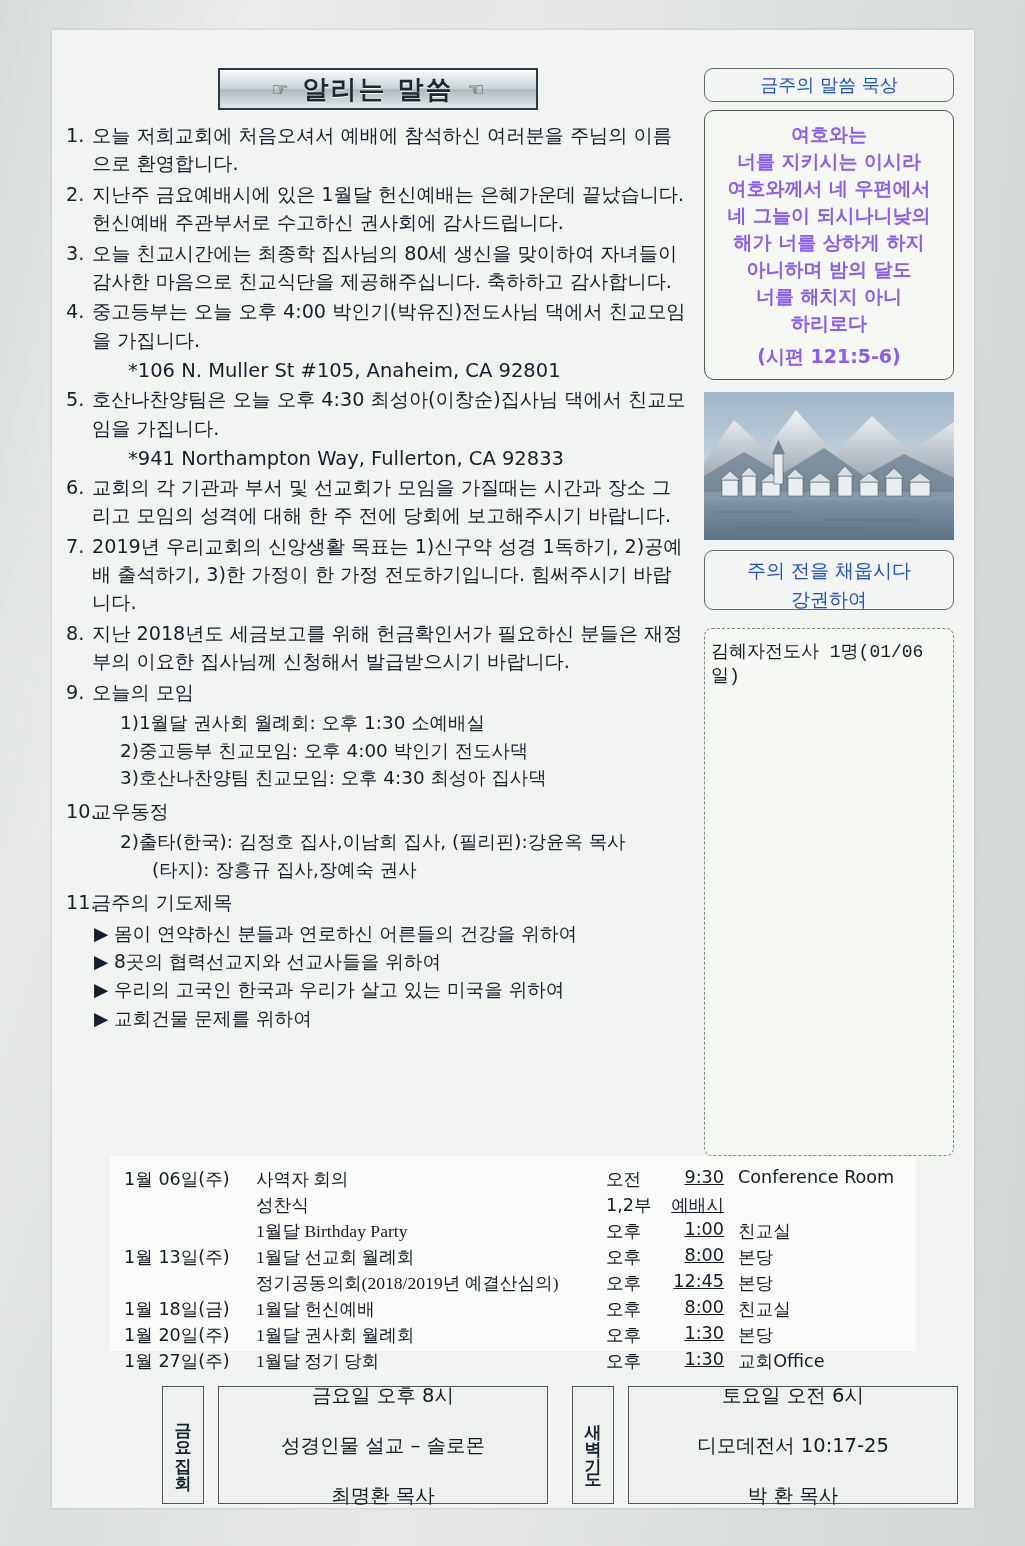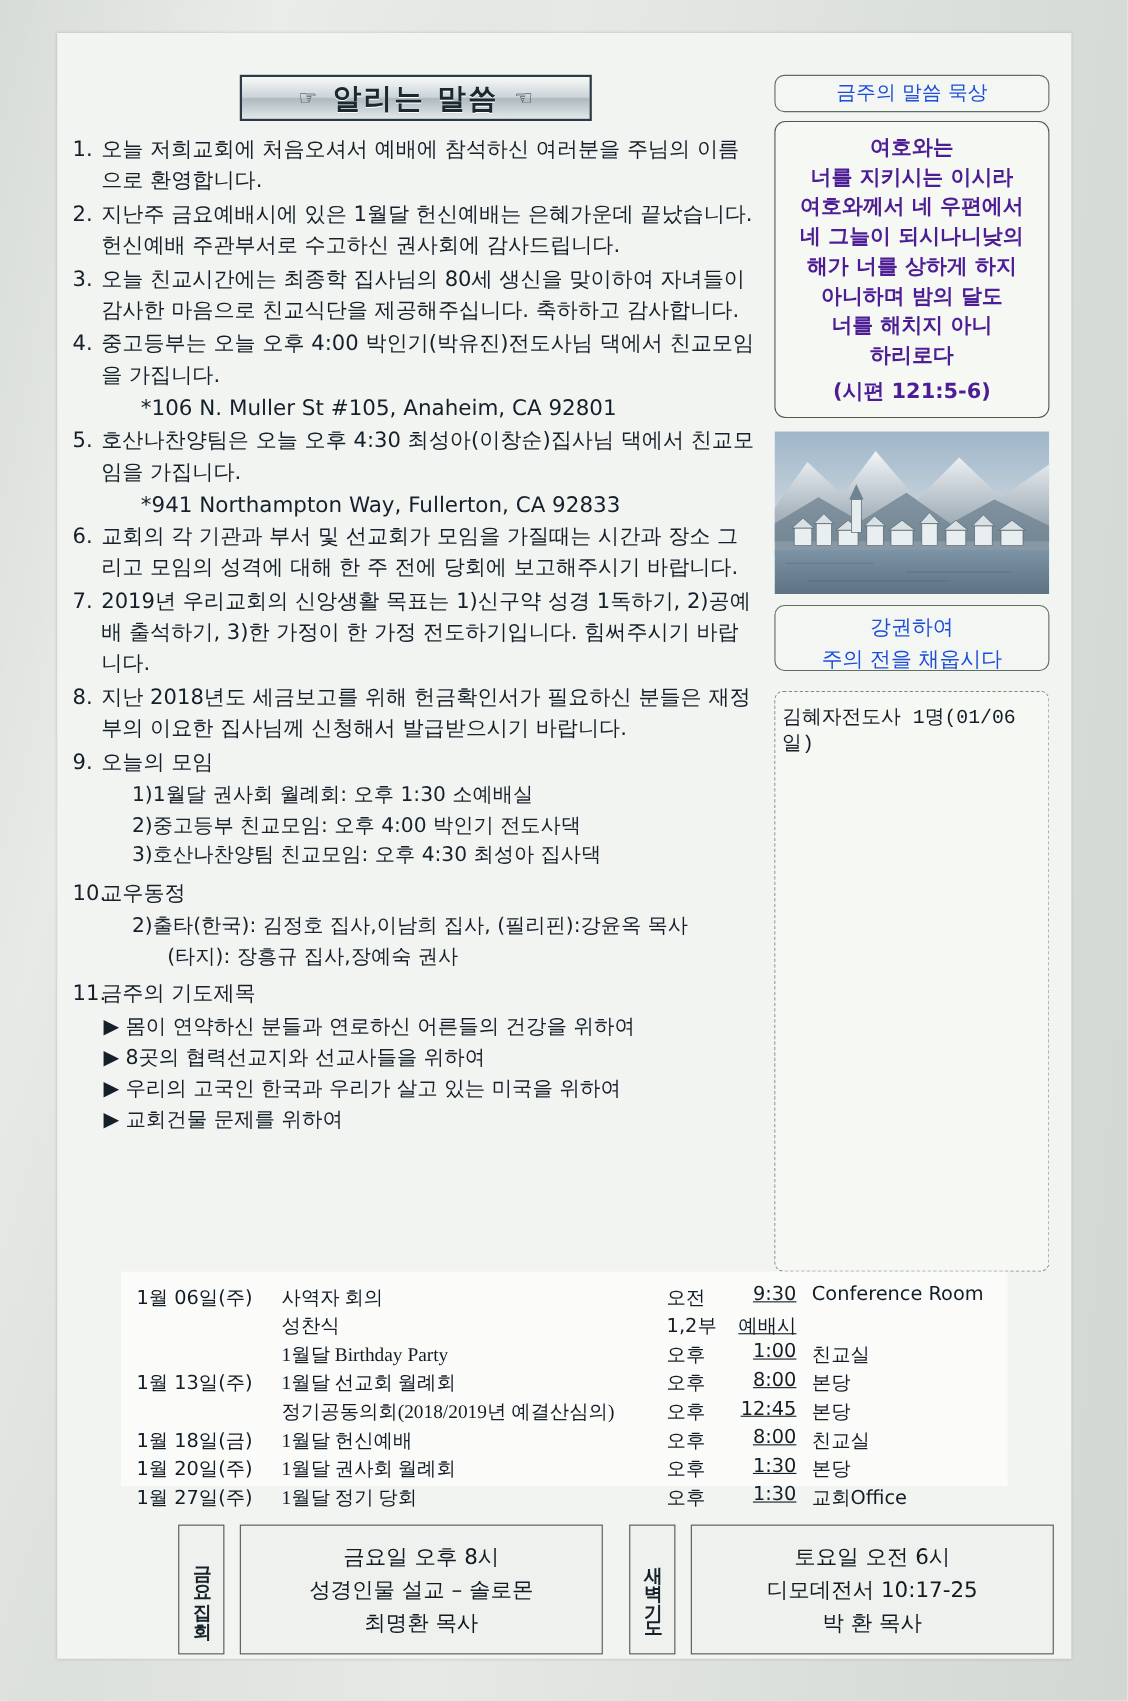--- a/index.html
+++ b/index.html
@@ -134,21 +134,21 @@
     height: 270px;
     border: 1px solid #4d5a50;
     border-radius: 10px;
     background: #f6f8f4;
     box-sizing: border-box;
     padding: 10px 8px 6px 8px;
     text-align: center;
     font-family: "DejaVu Sans", sans-serif;
     font-size: 19px;
     line-height: 1.42;
-    color: #4c1d95;
+    color: #8b5cf6;
     font-weight: 600;
   }
   #meditation-box .ref {
     margin-top: 6px;
     font-weight: 600;
   }
   #photo {
     position: absolute;
     left: 652px;
     top: 362px;
@@ -227,21 +227,21 @@
     font-size: 17px;
     line-height: 1.12;
     font-weight: bold;
     color: #16222b;
     letter-spacing: 0px;
   }
   .vtab span { writing-mode: vertical-rl; text-orientation: upright; }
   .fbox {
     height: 118px;
     flex-direction: column;
-    gap: 3px;
+    gap: 23px;
     font-size: 19.5px;
     color: #101a22;
   }
   #fri-tab   { left: 110px;  top: 1356px; }
   #fri-box   { left: 166px;  top: 1356px; width: 330px; }
   #dawn-tab  { left: 520px;  top: 1356px; }
   #dawn-box  { left: 576px;  top: 1356px; width: 330px; }
 </style>
 </head>
 <body>
@@ -397,22 +397,22 @@
         <polygon points="68,62 74.5,48 81,62" fill="#6f8490"></polygon>
         <g stroke="#486070" stroke-width="0.8" opacity="0.5">
           <line x1="10" y1="120" x2="90" y2="120"></line>
           <line x1="120" y1="128" x2="215" y2="128"></line>
           <line x1="30" y1="136" x2="160" y2="136"></line>
         </g>
       </svg>
     </div>
 
     <div class="rbox-title" id="invite-title">
+      <div>주의 전을 채웁시다</div>
       <div>강권하여</div>
-      <div>주의 전을 채웁시다</div>
     </div>
 
     <div id="invite-box">
       <div>김혜자전도사 1명(01/06일)</div>
     </div>
 
     <div id="schedule">
       <table>
         <tbody>
           <tr>

